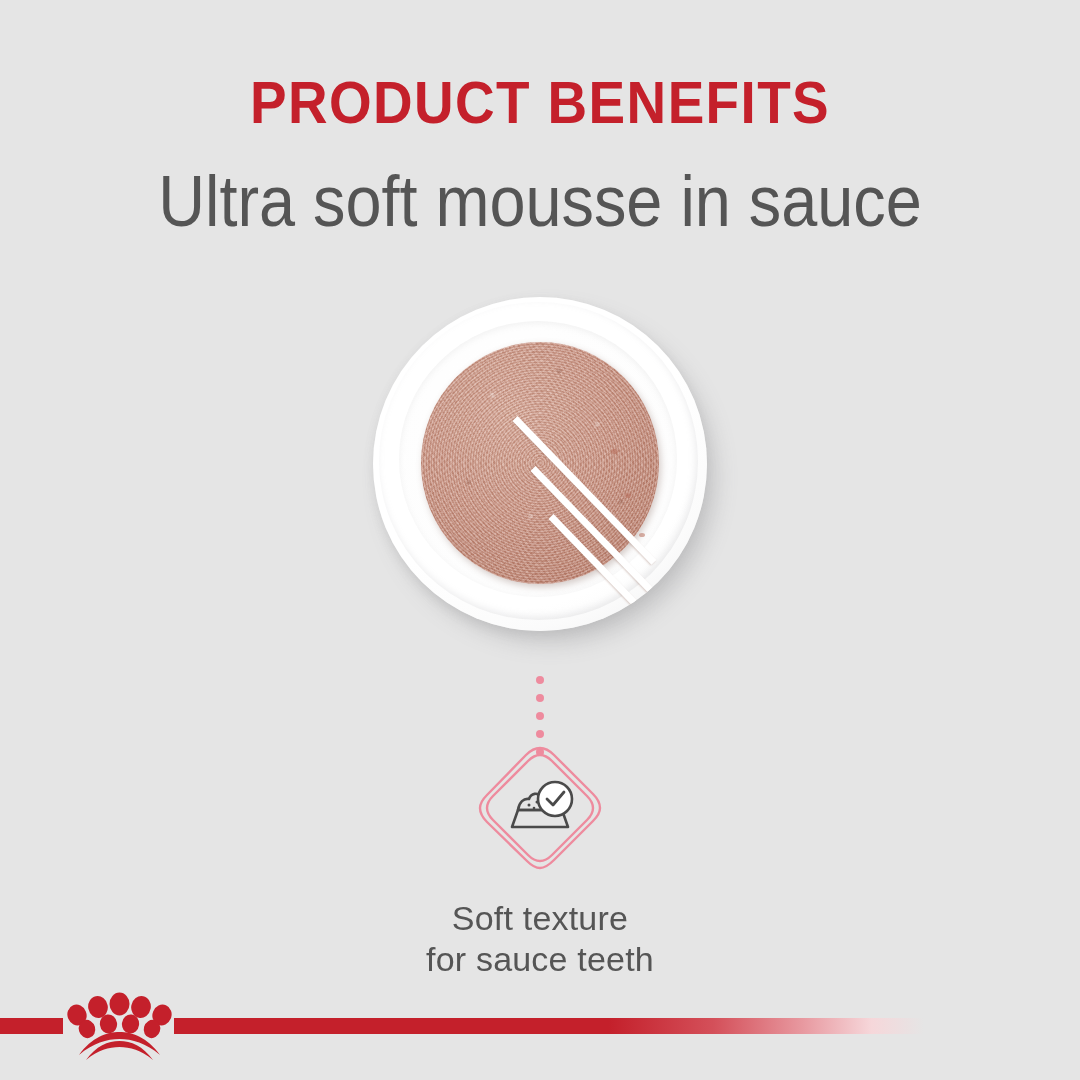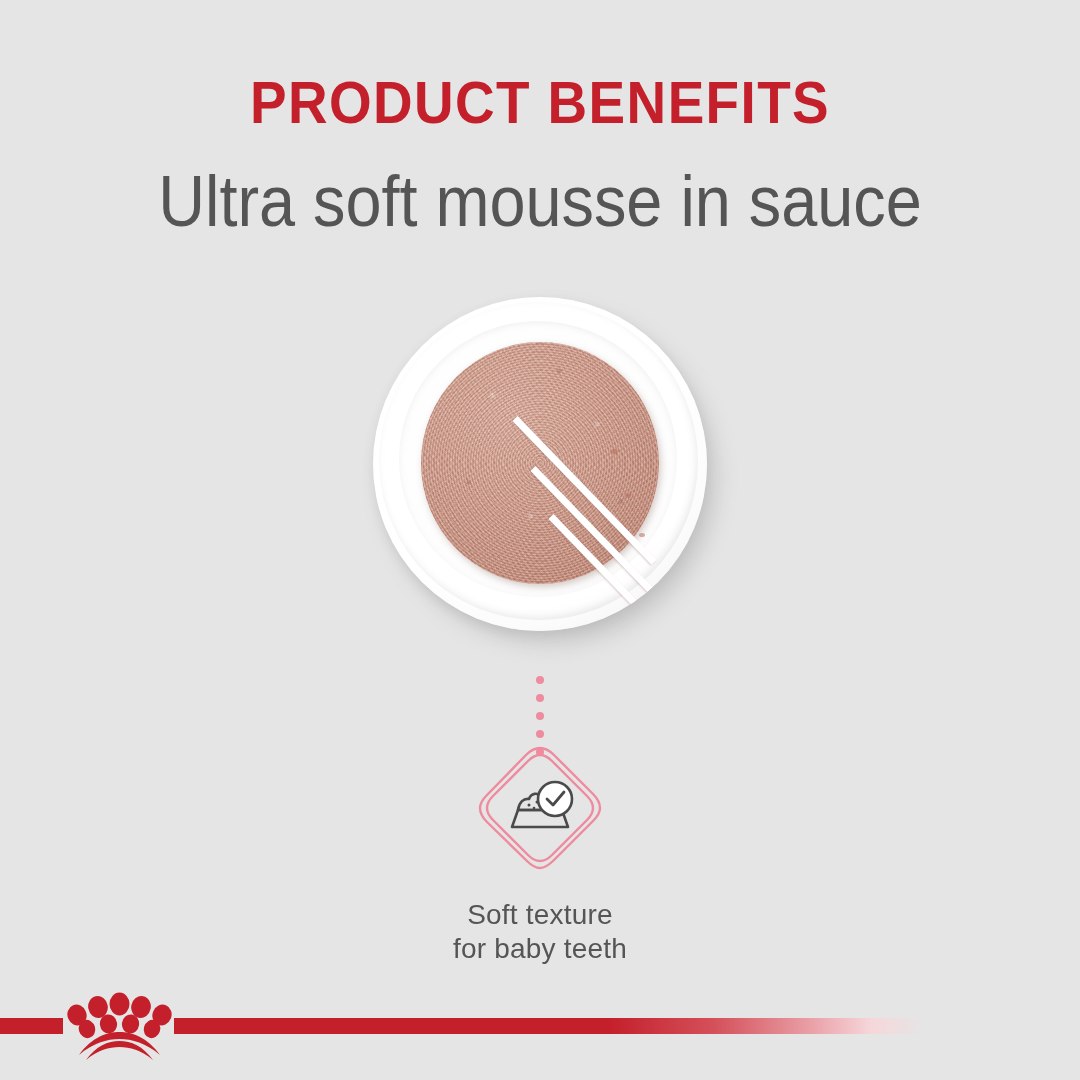--- a/index.html
+++ b/index.html
@@ -155,21 +155,21 @@
   .diamond-holder {
     position:relative;
     width:132px; height:132px;
   }
   .benefit-caption {
     margin-top:24px;
     text-align:center;
     color:#555555;
     font-family:"Liberation Sans", sans-serif;
     font-weight:400;
-    font-size:28px;
+    font-size:34px;
     line-height:1.22;
     letter-spacing:0.2px;
   }
 
   
   .footer-bar-left {
     position:absolute;
     left:0; top:1018px;
     width:63px; height:16px;
     background:#C4202B;
@@ -273,21 +273,21 @@
           <circle cx="60" cy="66" r="1.3"></circle>
         </g>
 
         <circle cx="81" cy="57" r="17" fill="#ffffff" stroke="#4A4A4A" stroke-width="2.6"></circle>
         <path d="M73 57 L79 63 L90 50" fill="none" stroke="#4A4A4A" stroke-width="2.8" stroke-linecap="round" stroke-linejoin="round"></path>
       </svg>
     </div>
 
     <div class="benefit-caption">
       <div>Soft texture</div>
-      <div>for baby teeth</div>
+      <div>for sauce teeth</div>
     </div>
   </div>
 
   <div class="footer-bar-left"></div>
   <div class="footer-bar-right"></div>
 
   <div class="footer-logo">
     <svg width="115" height="74" viewBox="0 0 115 74">
       <g fill="#C4202B">
 

